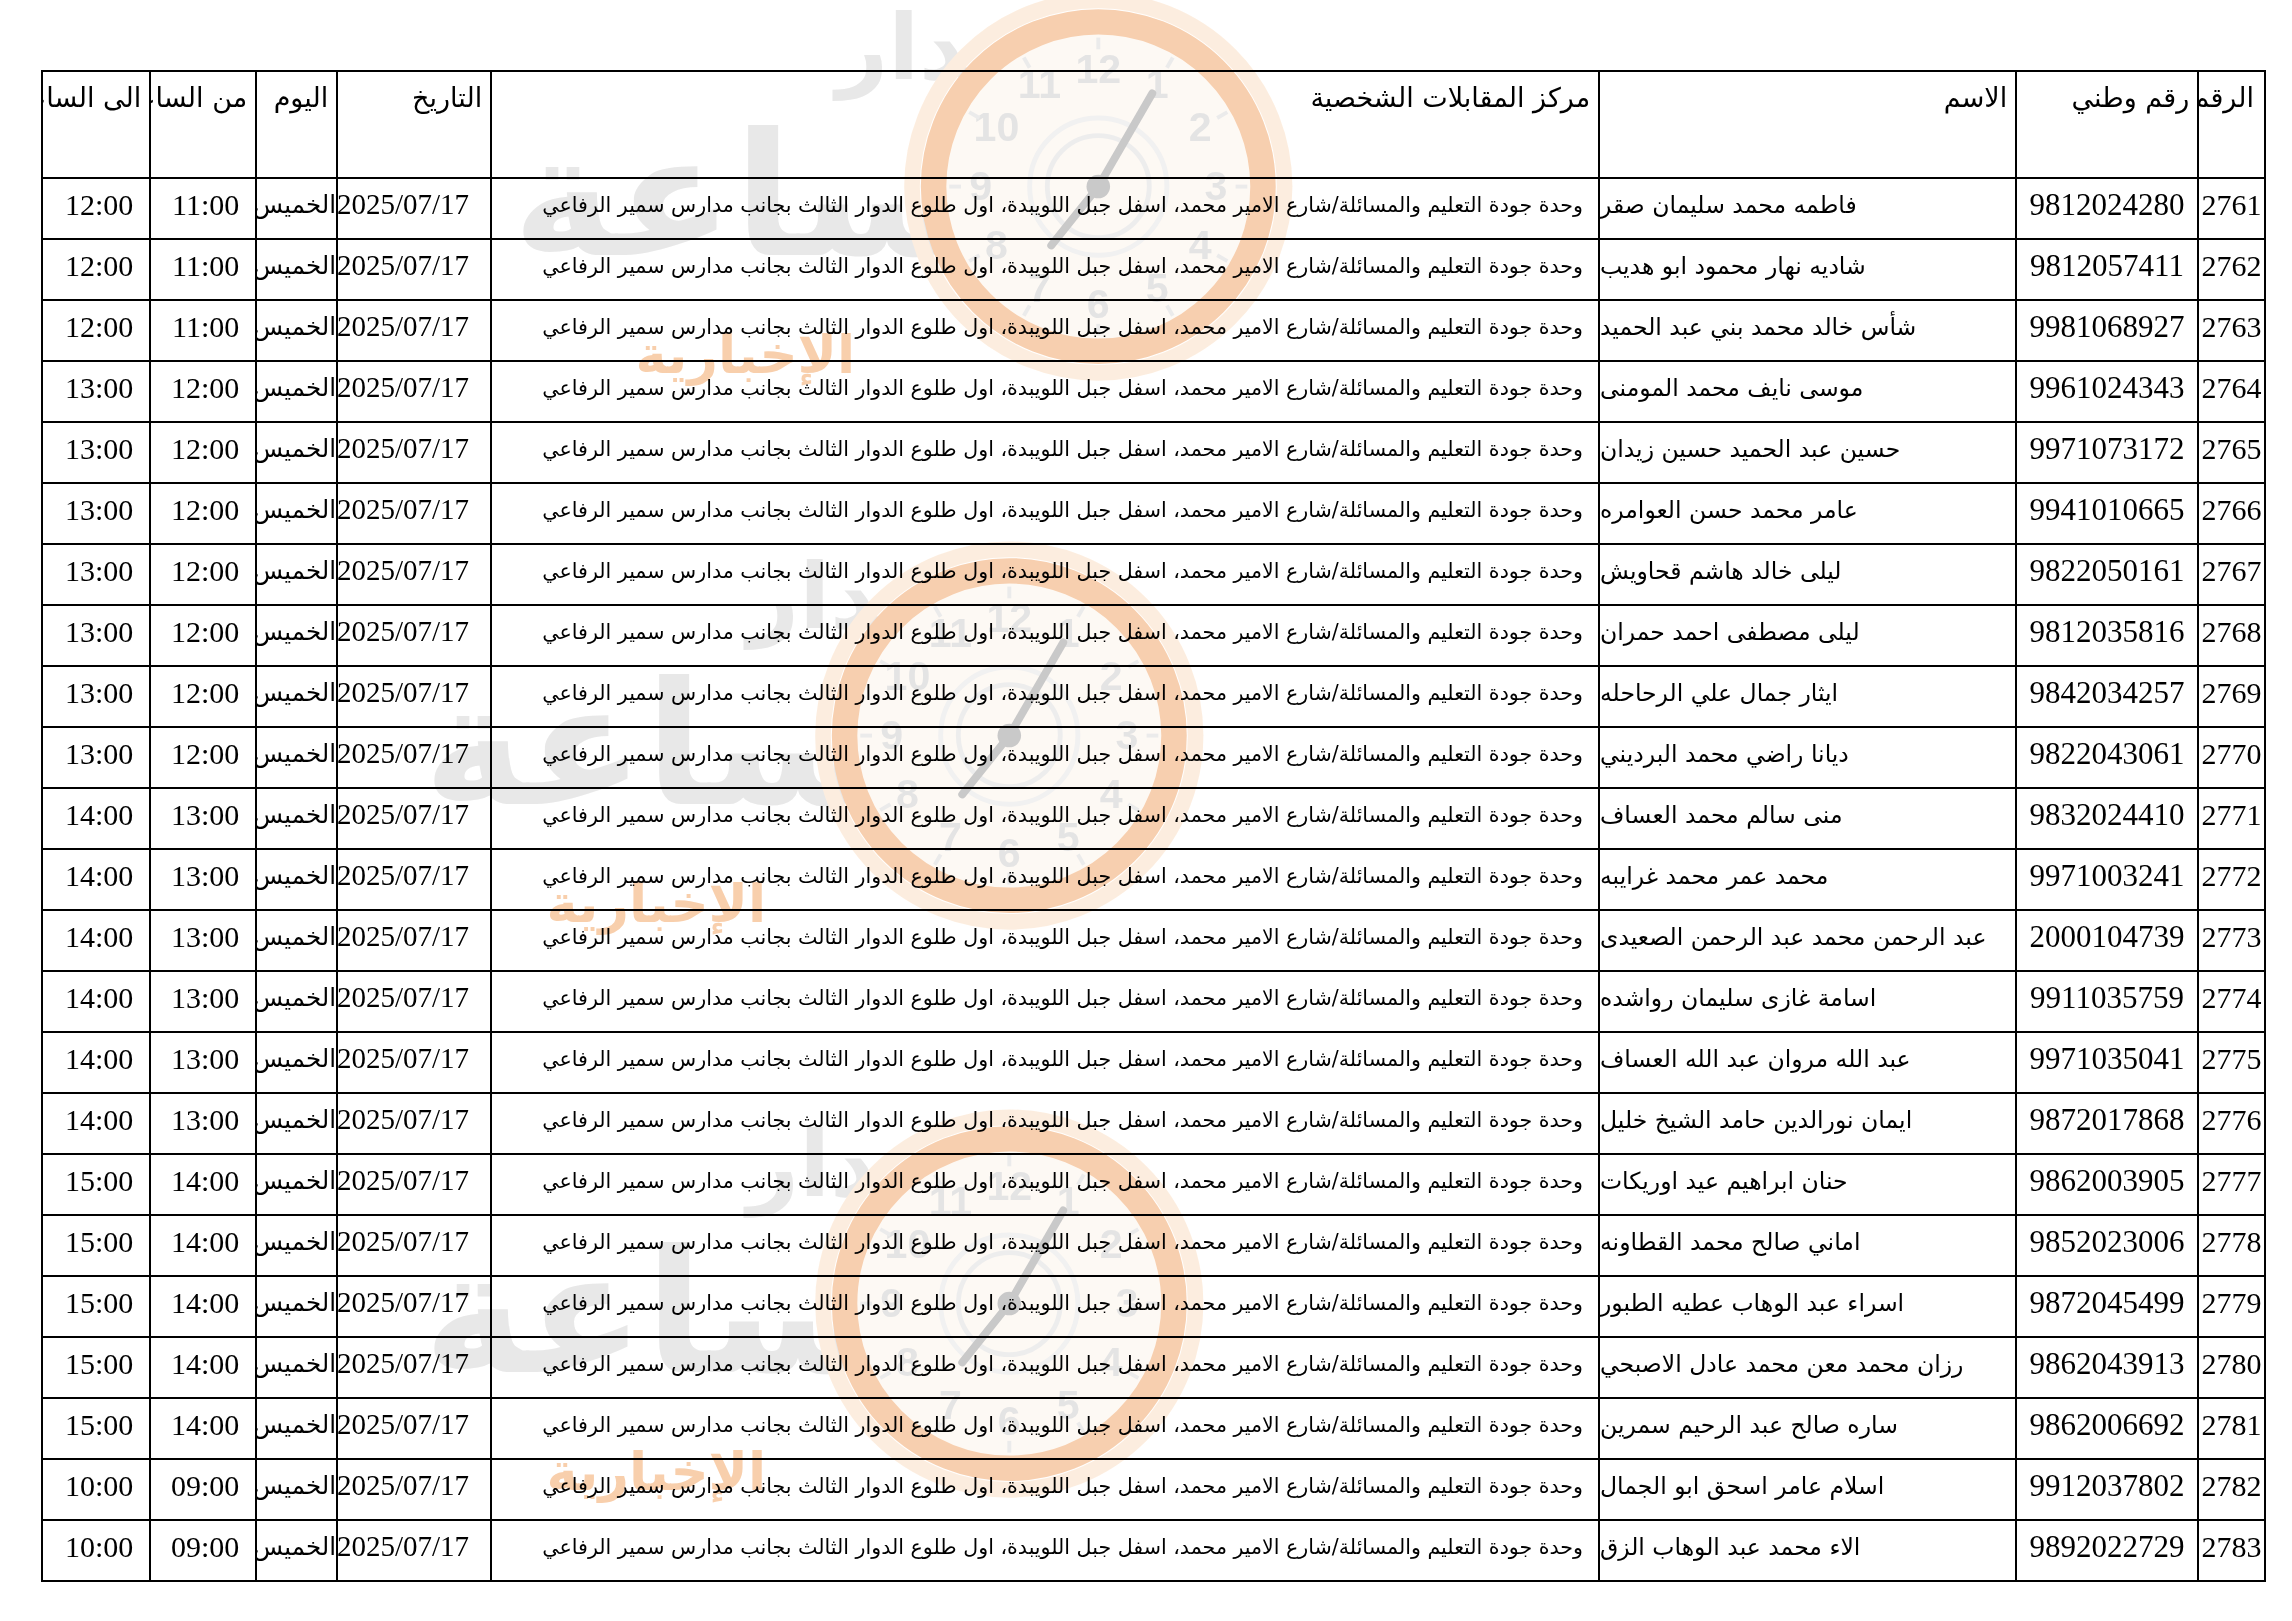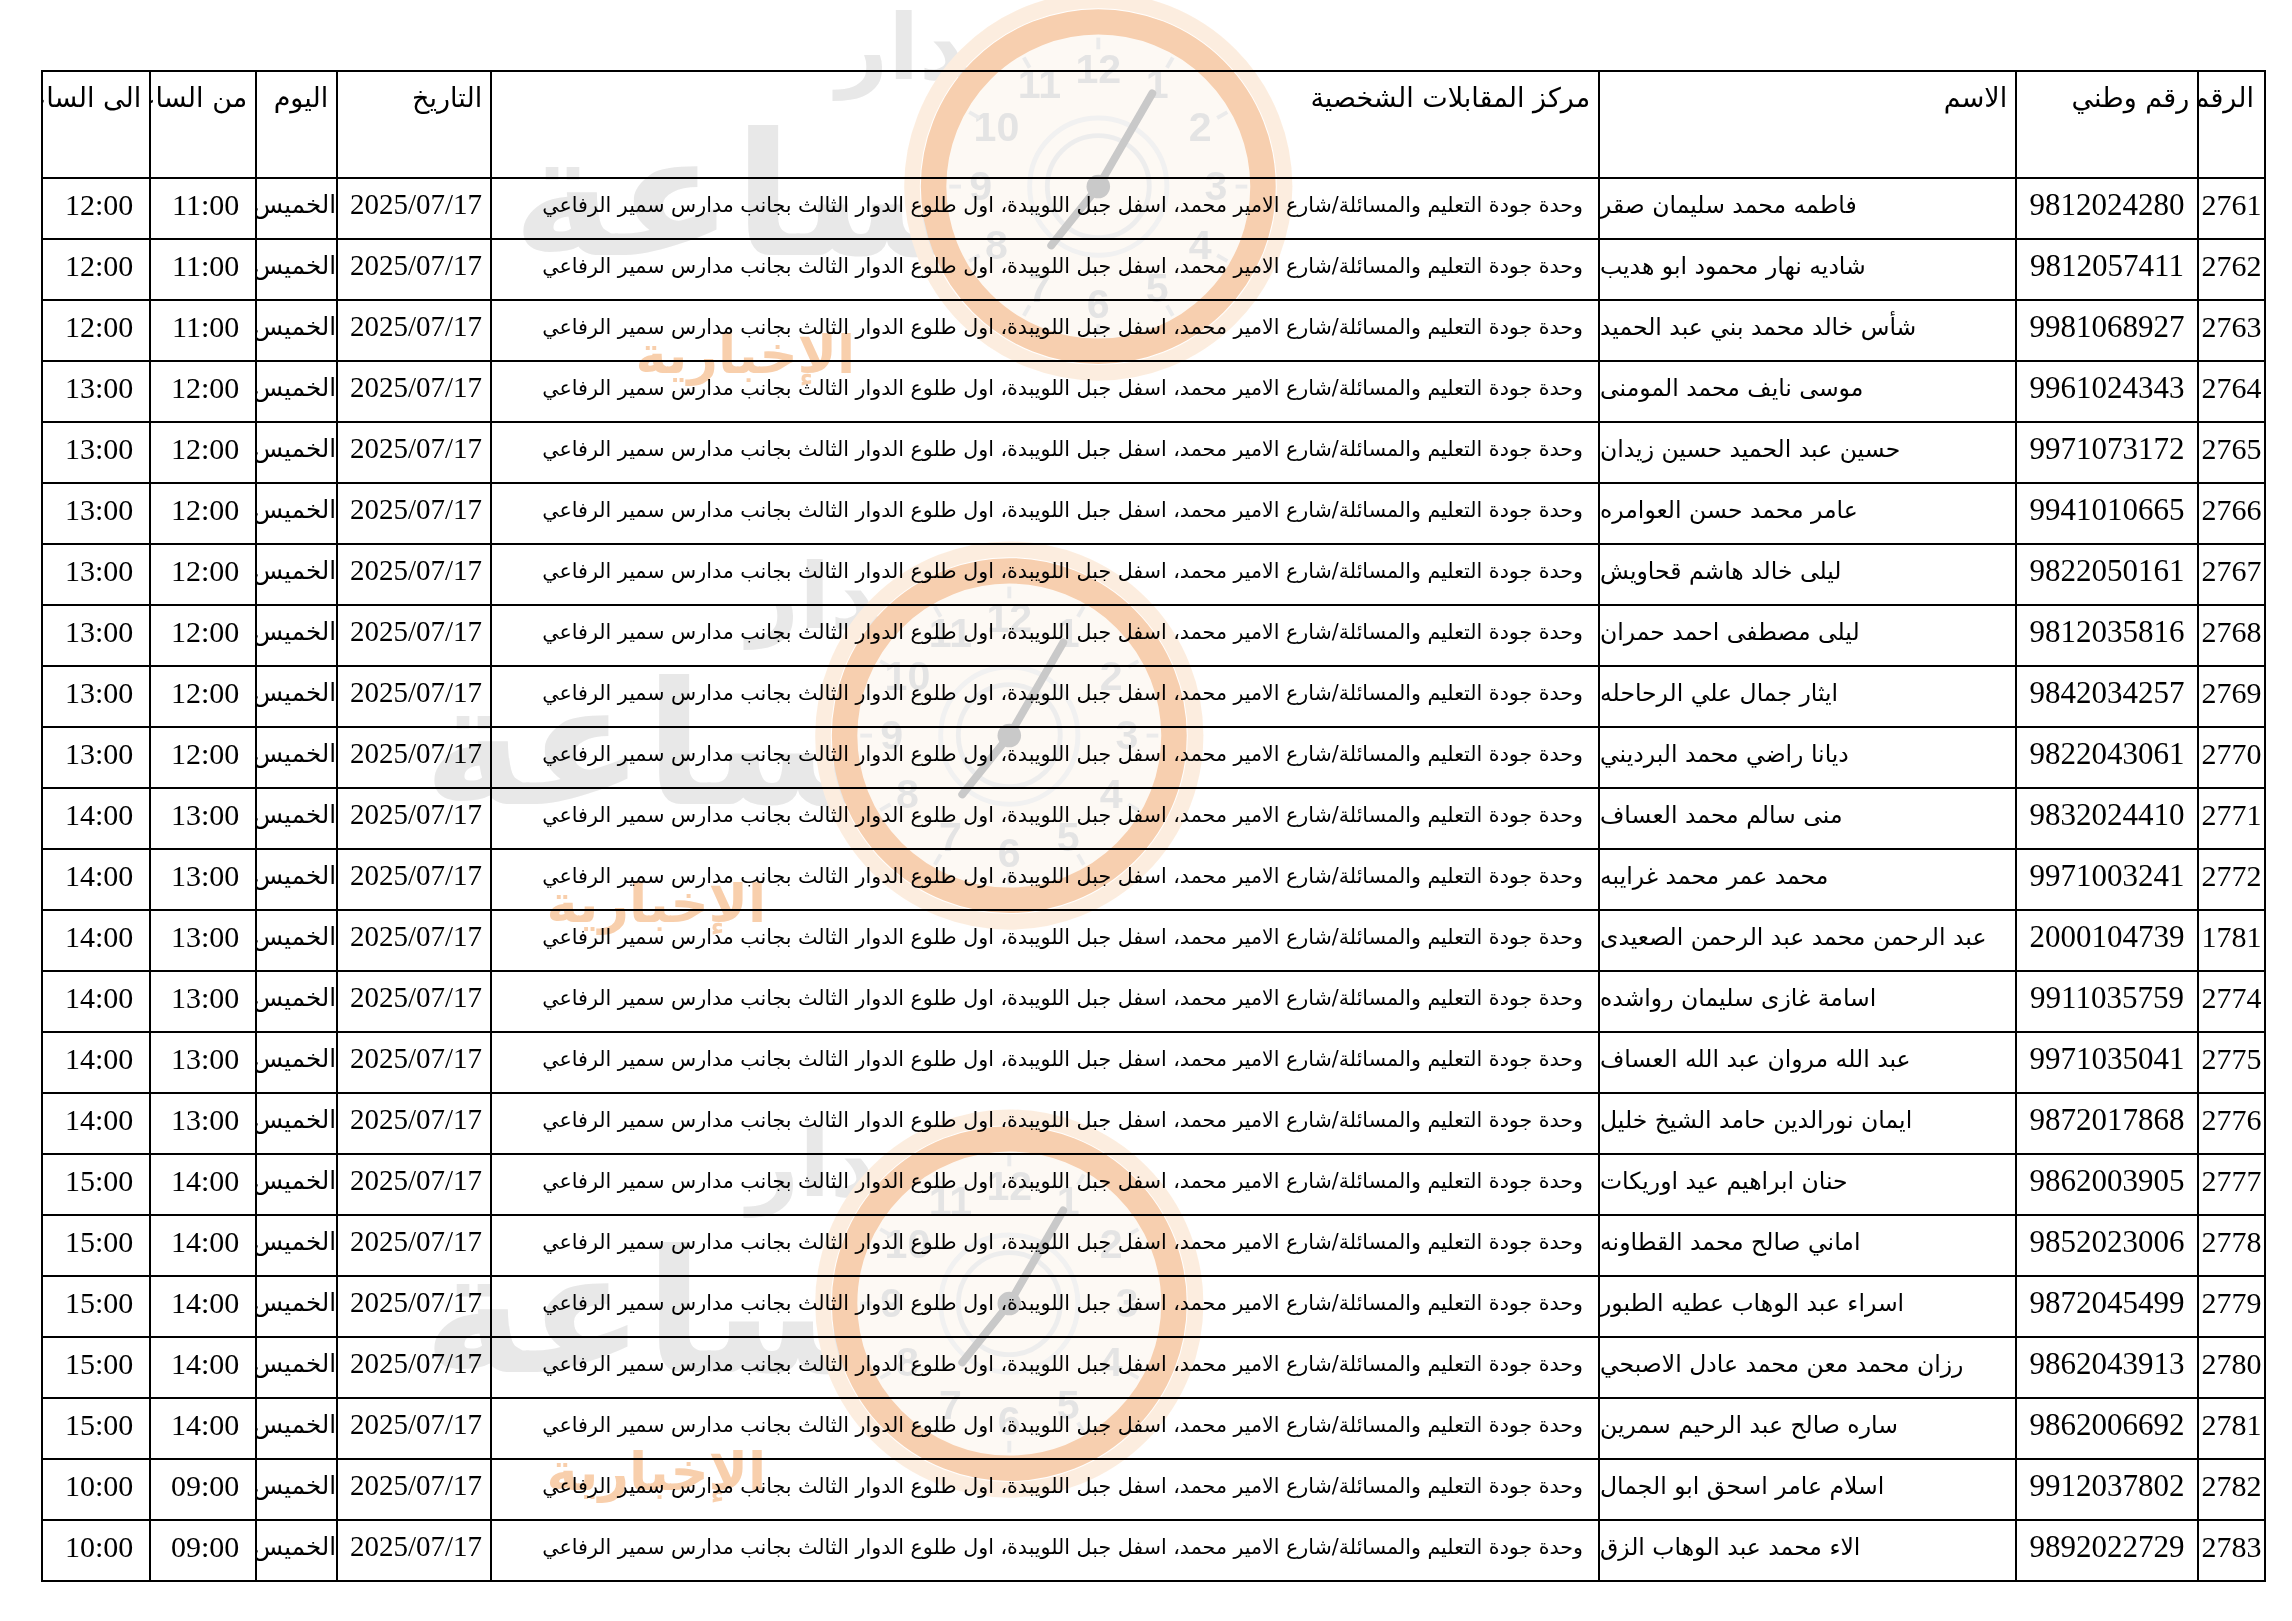--- a/index.html
+++ b/index.html
@@ -34,21 +34,21 @@
     vertical-align:top;padding:9.8px 7.8px 0 2px;
     font-size:27px;font-weight:normal;text-align:right;
     font-family:"DejaVu Sans",sans-serif;
   }
   th.h-serial{padding-left:2px;padding-right:10px;}
   td{vertical-align:middle;padding:0 0 7.8px 0;}
   .col-serial   {font-family:Liberation Serif, serif;font-size:30px;text-align:center;}
   .col-national_id{font-family:"Liberation Serif","DejaVu Serif",serif;font-size:31px;text-align:center;}
   .col-name     {font-size:23.5px;text-align:left;padding-right:15.7px;}
   .col-center   {font-size:20.6px;text-align:right;padding-right:15px;}
-  .col-date     {font-family:"Liberation Serif","DejaVu Serif",serif;font-size:29px;text-align:right;padding-right:8px;}
+  .col-date     {font-family:"Liberation Serif","DejaVu Serif",serif;font-size:29px;text-align:right;padding-right:21px;}
   .col-day      {font-size:24.5px;text-align:center;}
   .col-from_time,.col-to_time{
     font-family:"Liberation Serif","DejaVu Serif",serif;font-size:30px;
     text-align:right;padding-right:15.7px;
   }
   
   .footer{
     position:absolute;left:0;right:0;top:1555px;z-index:2;
     text-align:center;
     font-family:"Liberation Sans","DejaVu Sans",sans-serif;
@@ -315,21 +315,21 @@
           <td class="col-serial">2772</td>
           <td class="col-national_id">9971003241</td>
           <td class="col-name">محمد عمر محمد غرايبه</td>
           <td class="col-center">وحدة جودة التعليم والمسائلة/شارع الامير محمد، اسفل جبل اللويبدة، اول طلوع الدوار الثالث بجانب مدارس سمير الرفاعي</td>
           <td class="col-date">2025/07/17</td>
           <td class="col-day">الخميس</td>
           <td class="col-from_time">13:00</td>
           <td class="col-to_time">14:00</td>
         </tr>
         <tr>
-          <td class="col-serial">1781</td>
+          <td class="col-serial">2773</td>
           <td class="col-national_id">2000104739</td>
           <td class="col-name">عبد الرحمن محمد عبد الرحمن الصعيدى</td>
           <td class="col-center">وحدة جودة التعليم والمسائلة/شارع الامير محمد، اسفل جبل اللويبدة، اول طلوع الدوار الثالث بجانب مدارس سمير الرفاعي</td>
           <td class="col-date">2025/07/17</td>
           <td class="col-day">الخميس</td>
           <td class="col-from_time">13:00</td>
           <td class="col-to_time">14:00</td>
         </tr>
         <tr>
           <td class="col-serial">2774</td>

